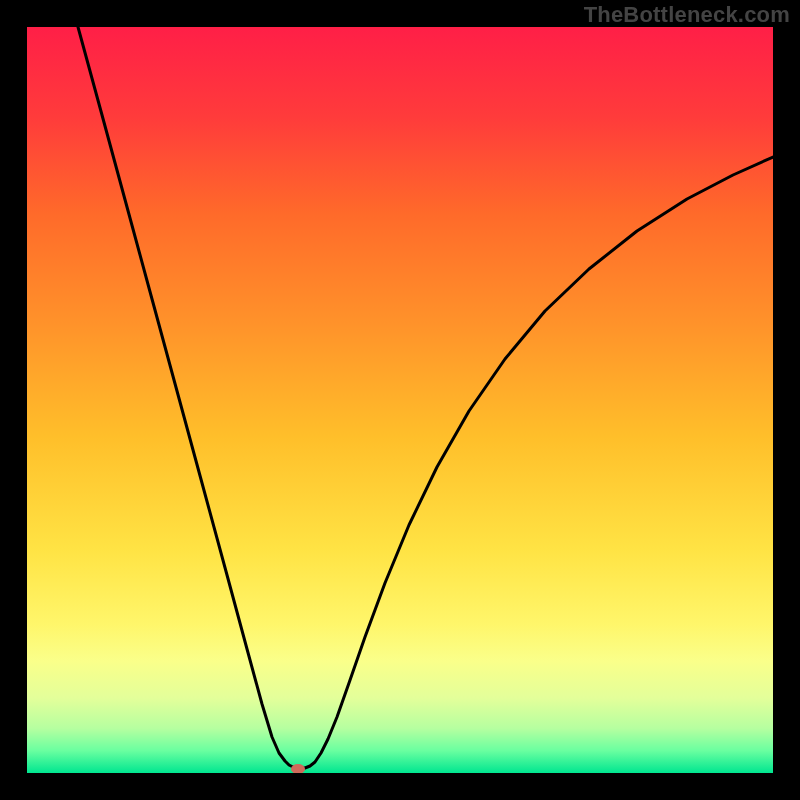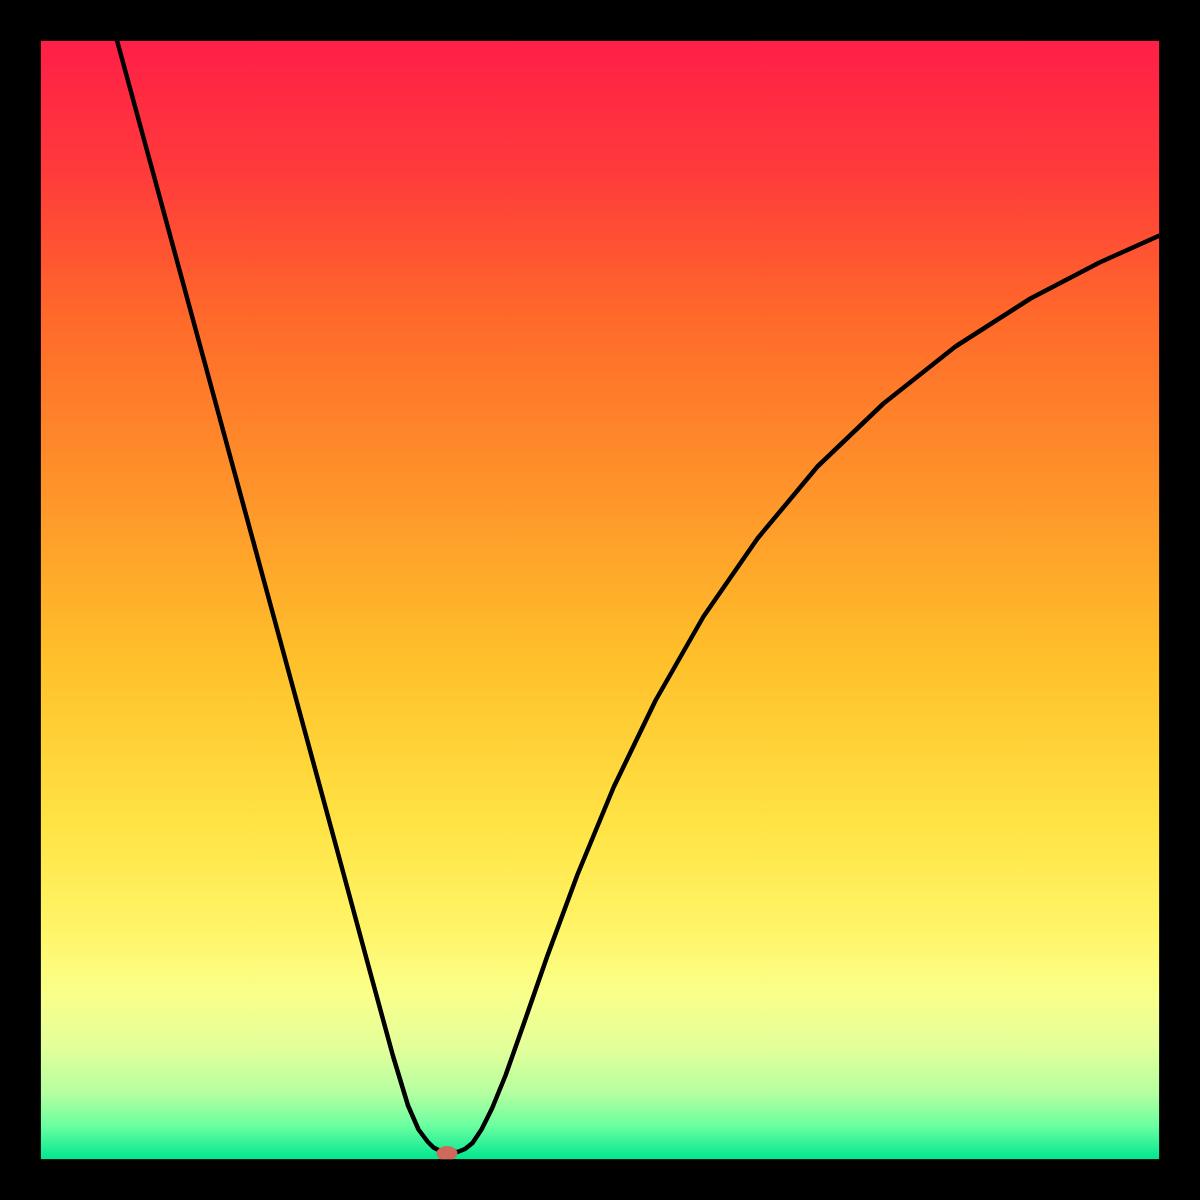--- a/index.html
+++ b/index.html
@@ -32,20 +32,21 @@
     font-size: 22px;
     font-weight: 600;
     letter-spacing: 0.2px;
     user-select: none;
   }
 </style>
 </head>
 <body>
 
 <div class="stage">
+  <div class="watermark">TheBottleneck.com</div>
   <div class="plot-area">
     <svg id="chart-svg" width="746" height="746" viewBox="0 0 746 746">
       <defs>
         <linearGradient id="bg-grad" x1="0" y1="0" x2="0" y2="1">
             <stop offset="0%" stop-color="#ff1f47"></stop>
             <stop offset="12%" stop-color="#ff3b3b"></stop>
             <stop offset="25%" stop-color="#ff6a2a"></stop>
             <stop offset="40%" stop-color="#ff932a"></stop>
             <stop offset="55.00000000000001%" stop-color="#ffbf2a"></stop>
             <stop offset="70%" stop-color="#ffe344"></stop>

